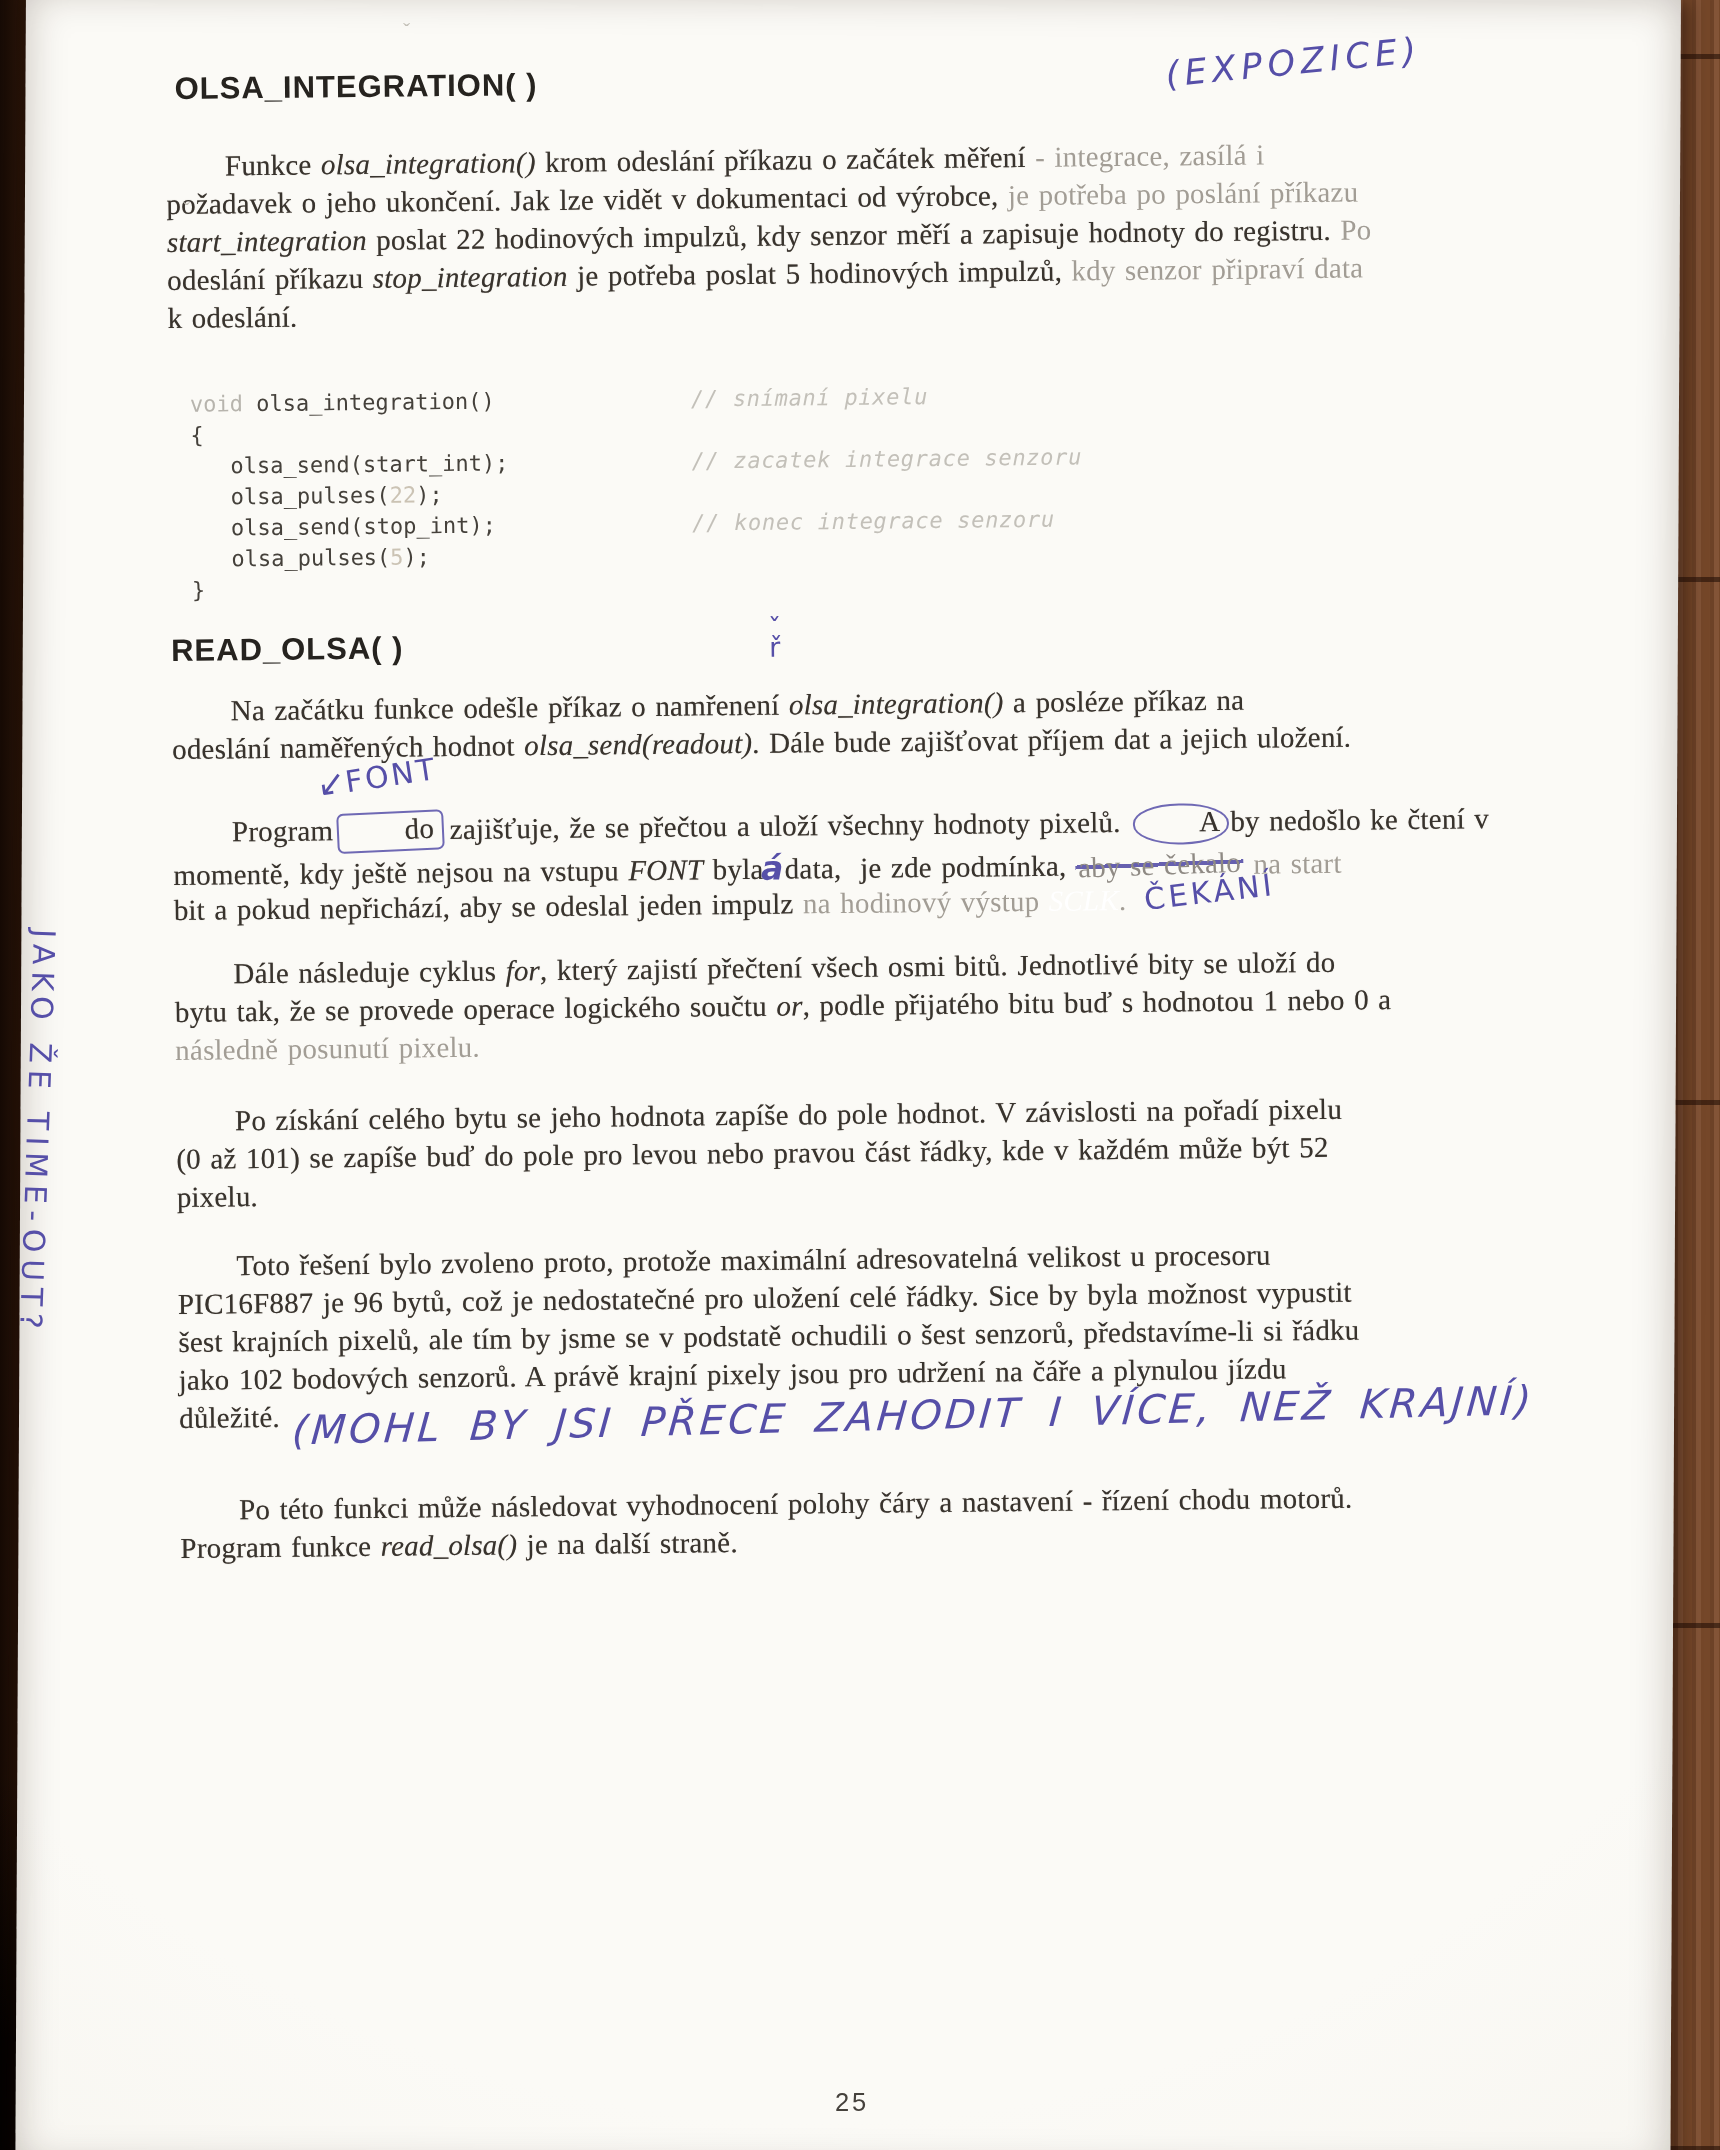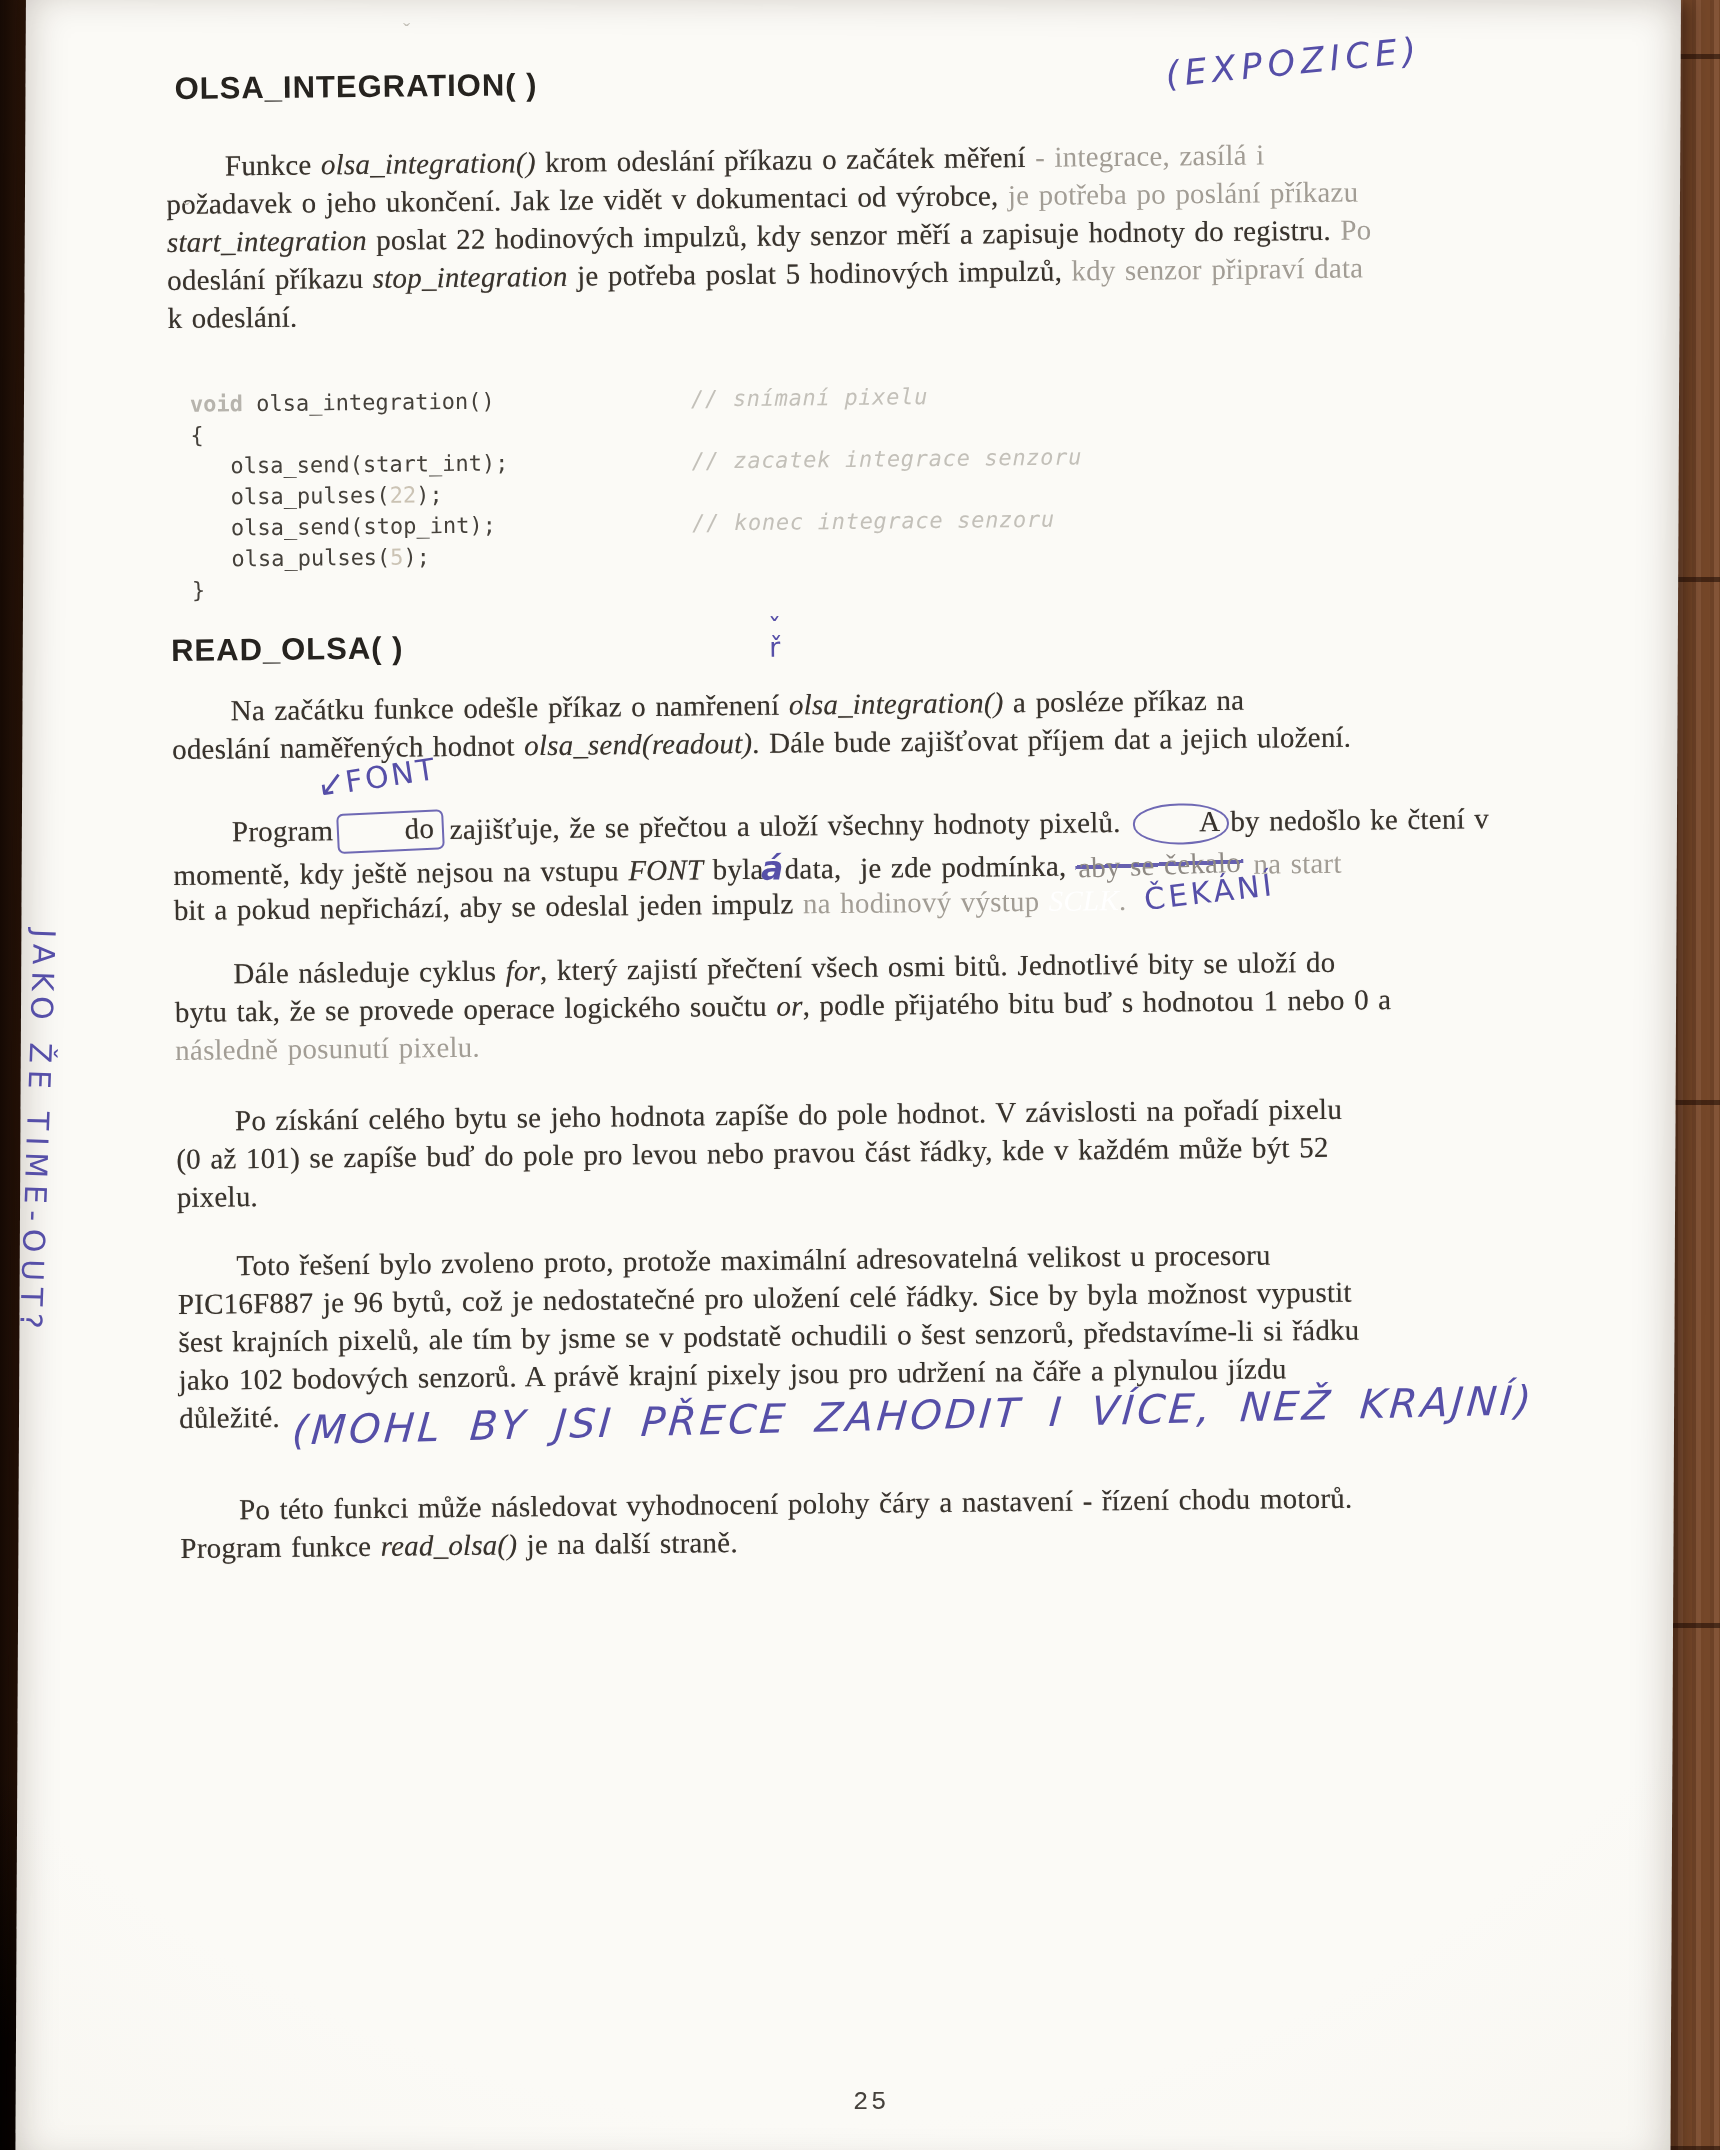--- a/index.html
+++ b/index.html
@@ -27,21 +27,21 @@
     color:#26231f;letter-spacing:1px;white-space:pre;}
   .para{font-size:29px;letter-spacing:0.2px;word-spacing:2px;width:1485px;
     text-shadow:0 0 0.7px rgba(58,48,40,.55);}
   .pline{height:38px;white-space:pre;}
   .ind{text-indent:59px;}
   .i{font-style:italic;}
   .f{color:#a29d95;text-shadow:none;}
   .i.f{color:#ffffff;}
   .codeblock{font-family:"DejaVu Sans Mono", monospace;font-size:22px;color:#45413b;width:1411px;}
   .cline{height:31px;white-space:pre;position:relative;}
-  .kw{color:#b7b4ad;font-weight:bold;}
+  .kw{color:#b7b4ad;}
   .num{color:#cbc3b4;text-align:right;}
   .cmt{position:absolute;left:501px;top:0;color:#c3c0b9;font-style:italic;letter-spacing:0.7px;}
   .hw{font-family:"DejaVu Sans", sans-serif;color:#564fa8;}
   .expozice{font-size:35px;font-style:italic;letter-spacing:5.4px;transform:rotate(-5deg);white-space:pre;}
   .rmark{font-size:27px;line-height:.7;text-align:center;}
   .rmark span{display:block;}
   .fontnote{font-size:30px;letter-spacing:2.7px;transform:rotate(-8deg);white-space:pre;}
   .fontnote .arr{font-size:34px;letter-spacing:0;}
   .hwbig{font-family:"DejaVu Sans", sans-serif;color:#564fa8;font-size:30px;display:inline-block;
     transform:rotate(-6deg) translateY(-6.7px);letter-spacing:3.4px;text-shadow:none;}
@@ -51,21 +51,21 @@
     padding:0 8px 2.7px 6.7px;margin:-5.4px 5.4px -5.4px 4px;transform:rotate(-2deg);}
   .circ{display:inline-block;border:2.4px solid rgba(86,79,168,.85);border-radius:48%;
     padding:0 6.7px 4px 5.4px;margin:-6.7px 1.3px -6.7px 2.7px;}
   .strike{color:#8f8a84;display:inline-block;transform:rotate(-1.5deg);padding:0 2.7px;text-shadow:none;
     background-image:linear-gradient(to bottom, rgba(0,0,0,0) 42%, rgba(86,79,168,.9) 42%, rgba(86,79,168,.9) 54%, rgba(0,0,0,0) 54%);}
   .mohl{font-size:40px;font-style:italic;letter-spacing:3.4px;word-spacing:10.8px;white-space:pre;
     transform:rotate(-0.8deg) skewX(-6deg);}
   .margin-note{position:absolute;left:20px;top:929px;z-index:4;writing-mode:vertical-rl;
     font-size:30px;letter-spacing:6.7px;transform:rotate(2deg);white-space:pre;}
   .page-num{position:absolute;left:835px;top:2088px;z-index:4;font-size:25.5px;color:#45413c;
-    font-family:Liberation Mono, monospace;letter-spacing:2.7px;margin-left:18px;}
+    font-family:Liberation Sans, sans-serif;letter-spacing:2.7px;}
   .speck{position:absolute;z-index:4;color:#c2bfb6;font-size:21.5px;}
 </style>
 </head>
 <body>
 
 <div class="wood-left"></div>
 <div class="wood-shadow"></div>
 <div class="paper"></div>
 
 <div class="content">

